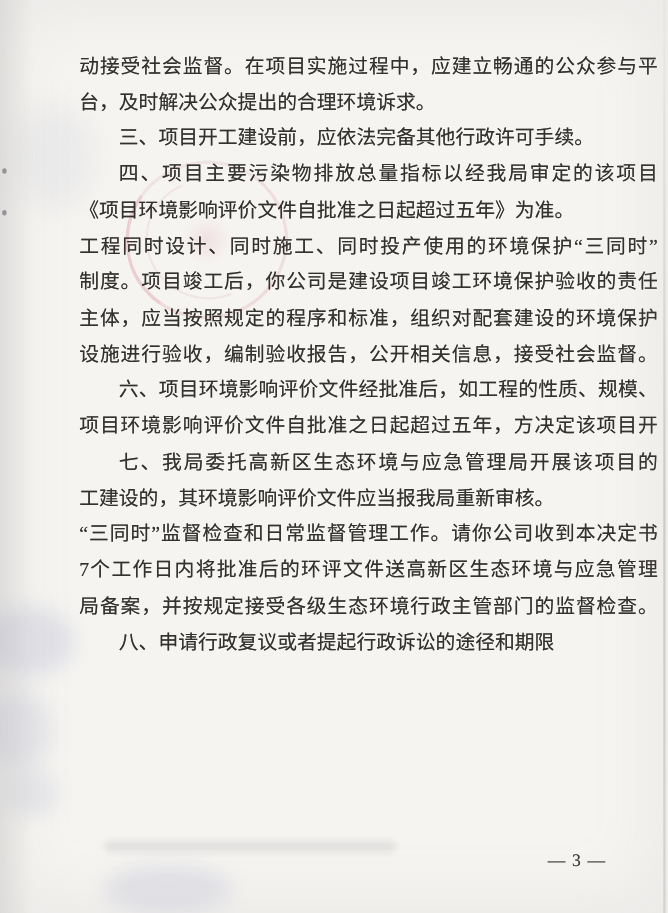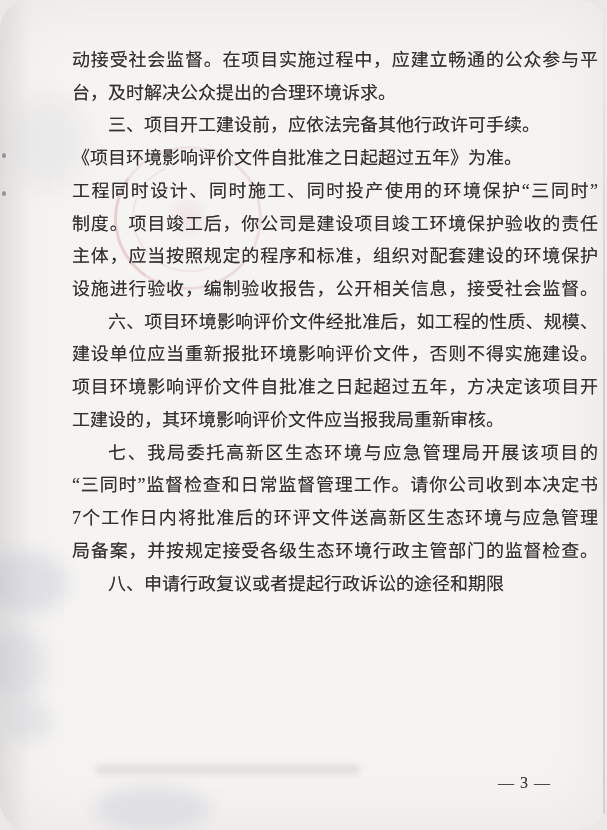--- a/index.html
+++ b/index.html
@@ -6,21 +6,20 @@
   body {
     width: 607px; height: 830px;
     font-family: "Liberation Serif", serif;
     background: #e9e8e6;
   }
   .page {
     position: relative;
     width: 607px; height: 830px;
     background: var(--paper, #f5f4f1);
     overflow: hidden;
-    border-radius: 29px;
   }
   
   .page::after {
     content: ""; position: absolute; inset: 0; pointer-events: none;
     box-shadow: inset 0 0 70px rgba(160,158,155,0.14);
   }
   .edge-shadow {
     position: absolute; left: 0; top: 0; width: 30px; height: 830px;
     background: linear-gradient(to right, rgba(125,124,128,0.14), rgba(125,124,128,0));
   }
@@ -103,30 +102,30 @@
   <div class="speck sp2"></div>
 
   <div class="stamp">
     <div class="stamp-inner"></div>
   </div>
 
   <div class="textblock">
       <div class="ln just">动接受社会监督。在项目实施过程中，应建立畅通的公众参与平</div>
       <div class="ln">台，及时解决公众提出的合理环境诉求。</div>
       <div class="ln ind">三、项目开工建设前，应依法完备其他行政许可手续。</div>
+      <div class="ln ind just">四、项目主要污染物排放总量指标以经我局审定的该项目</div>
       <div class="ln">《项目环境影响评价文件自批准之日起超过五年》为准。</div>
       <div class="ln just">工程同时设计、同时施工、同时投产使用的环境保护“三同时”</div>
       <div class="ln just">制度。项目竣工后，你公司是建设项目竣工环境保护验收的责任</div>
       <div class="ln just">主体，应当按照规定的程序和标准，组织对配套建设的环境保护</div>
       <div class="ln just">设施进行验收，编制验收报告，公开相关信息，接受社会监督。</div>
       <div class="ln ind just">六、项目环境影响评价文件经批准后，如工程的性质、规模、</div>
-      <div class="ln just">建设单位应当重新报批环境影响评价文件，否则不得实施建设。</div>
       <div class="ln just">项目环境影响评价文件自批准之日起超过五年，方决定该项目开</div>
+      <div class="ln ind just">七、我局委托高新区生态环境与应急管理局开展该项目的</div>
       <div class="ln">工建设的，其环境影响评价文件应当报我局重新审核。</div>
-      <div class="ln ind just">七、我局委托高新区生态环境与应急管理局开展该项目的</div>
       <div class="ln just">“三同时”监督检查和日常监督管理工作。请你公司收到本决定书</div>
       <div class="ln just">7个工作日内将批准后的环评文件送高新区生态环境与应急管理</div>
       <div class="ln just">局备案，并按规定接受各级生态环境行政主管部门的监督检查。</div>
       <div class="ln ind">八、申请行政复议或者提起行政诉讼的途径和期限</div>
     </div>
 
   <div class="pagenum">— 3 —</div>
 </div>
 
 </body></html>

